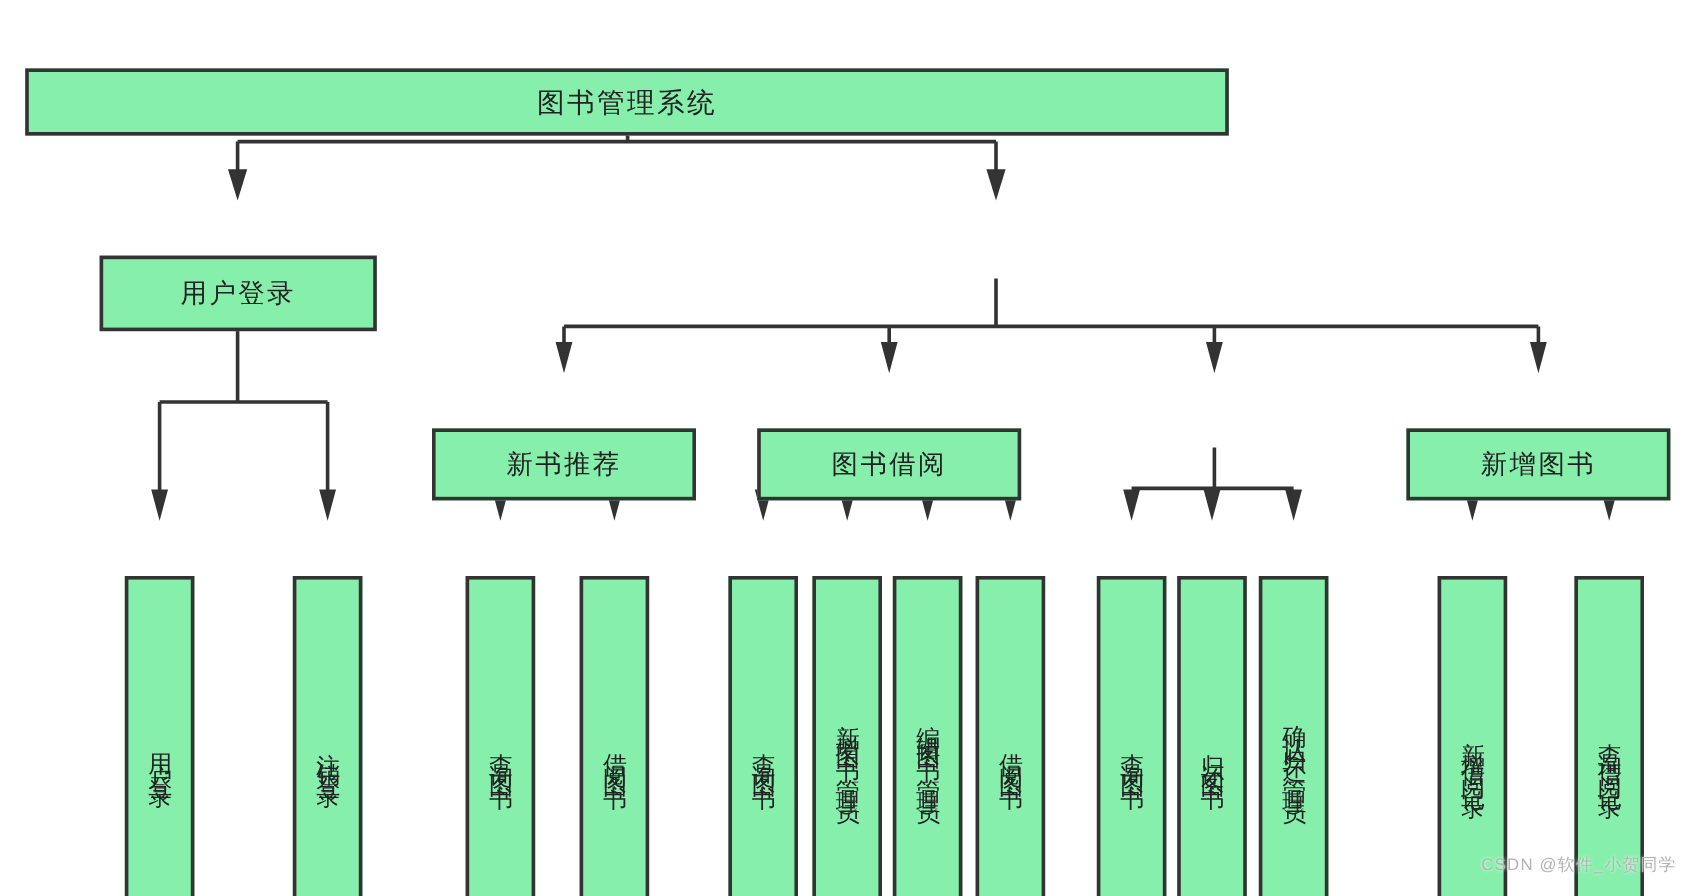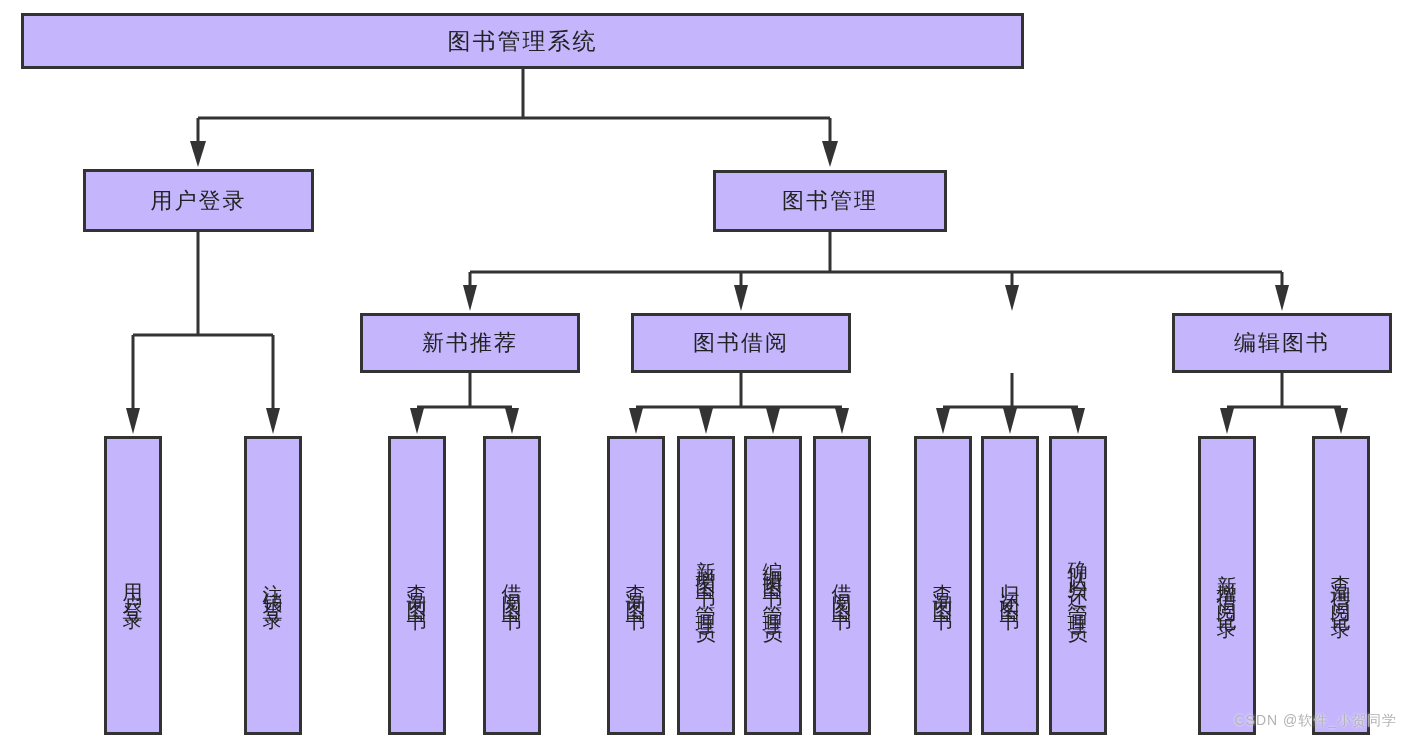--- a/index.html
+++ b/index.html
@@ -15,23 +15,24 @@
     background:var(--background);
     font-family:"Liberation Sans","DejaVu Sans",sans-serif;
     color:var(--text);
     overflow:hidden;
   }
   .connectors{position:absolute;left:0;top:0;z-index:0;}
   .box{
     position:absolute;
     box-sizing:border-box;
     border:3px solid var(--line);
-    background:#c4b5fd;
+    background:#86efac;
     display:flex;align-items:center;justify-content:center;
     z-index:1;
+    margin-top:44px;
   }
   .hbox{font-size:22px;letter-spacing:2px;white-space:nowrap;}
   .root-box{font-size:23px;}
   .vbox{
     writing-mode:vertical-rl;
     text-orientation:mixed;
     font-size:20px;
     line-height:1.1;
     letter-spacing:9px;
     text-align:center;
@@ -85,25 +86,24 @@
       <polygon points="1003,408 1017,408 1010,434"></polygon>
       <polygon points="1071,408 1085,408 1078,434"></polygon>
       <polygon points="1220,408 1234,408 1227,434"></polygon>
       <polygon points="1334,408 1348,408 1341,434"></polygon>
     </g>
   </svg>
 
   <div class="box hbox root-box" style="left:21px;top:13px;width:1003px;height:56px;">图书管理系统</div>
 
   <div class="box hbox" style="left:83px;top:169px;width:231px;height:63px;">用户登录</div>
-  <div class="box hbox" style="left:713px;top:170px;width:234px;height:62px;">图书管理</div>
 
   <div class="box hbox" style="left:631px;top:313px;width:220px;height:60px;">图书借阅</div>
   <div class="box hbox" style="left:360px;top:313px;width:220px;height:60px;">新书推荐</div>
-  <div class="box hbox" style="left:1172px;top:313px;width:220px;height:60px;">编辑图书</div>
+  <div class="box hbox" style="left:1172px;top:313px;width:220px;height:60px;">新增图书</div>
 
   <div class="box vbox" style="left:104px;top:436px;width:58px;height:299px;">用户登录</div>
   <div class="box vbox" style="left:244px;top:436px;width:58px;height:299px;">注销登录</div>
 
   <div class="box vbox" style="left:388px;top:436px;width:58px;height:299px;">查询图书</div>
   <div class="box vbox" style="left:483px;top:436px;width:58px;height:299px;">借阅图书</div>
 
   <div class="box vbox" style="left:607px;top:436px;width:58px;height:299px;">查询图书</div>
   <div class="box vbox" style="left:677px;top:436px;width:58px;height:299px;">新增图书（管理员）</div>
   <div class="box vbox" style="left:744px;top:436px;width:58px;height:299px;">编辑图书（管理员）</div>

